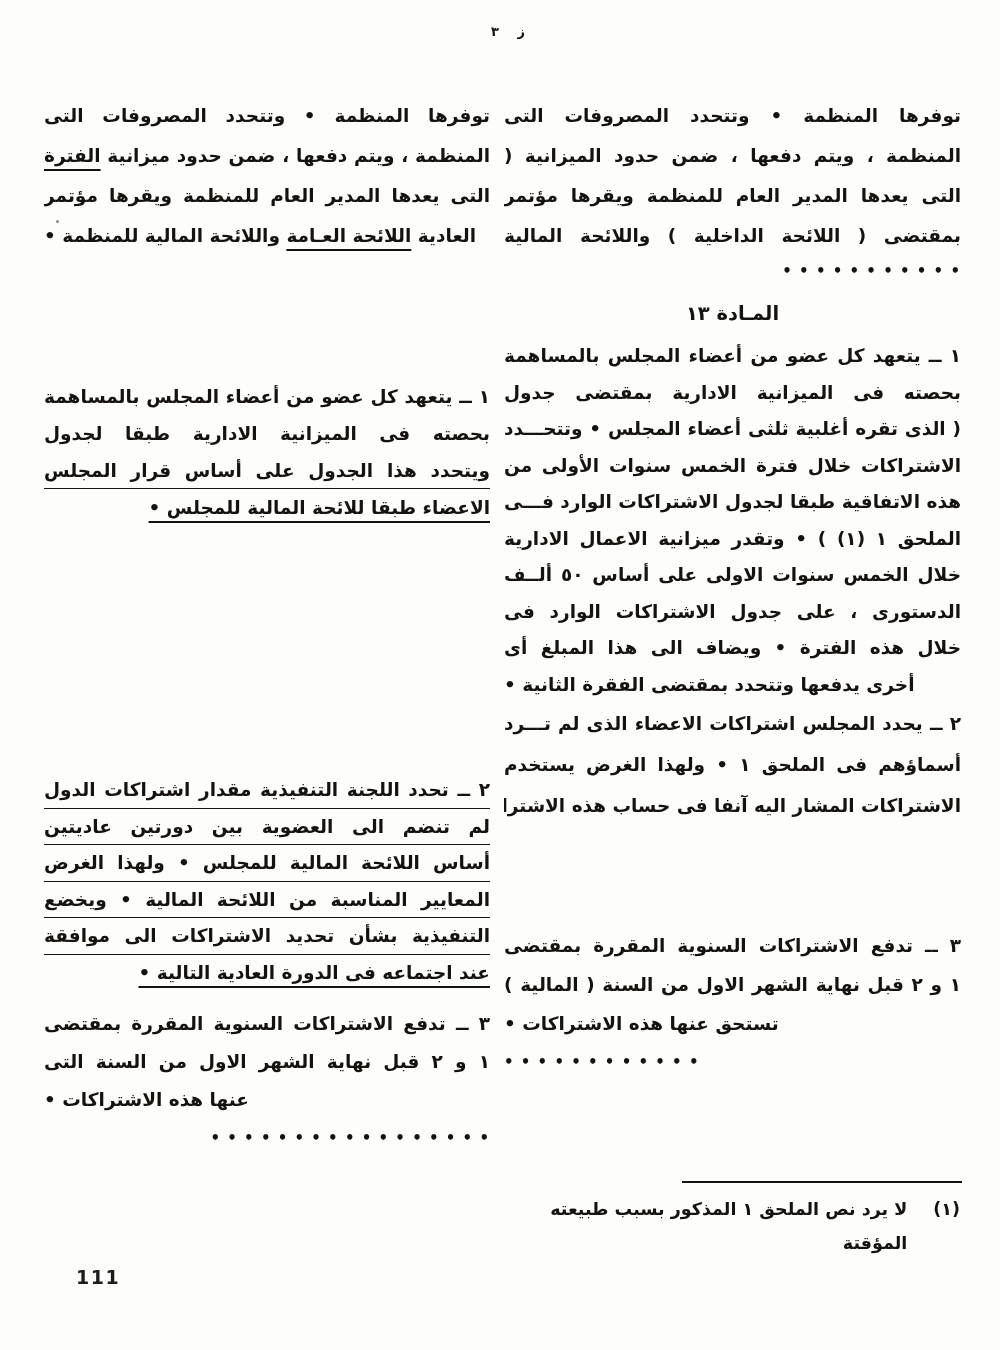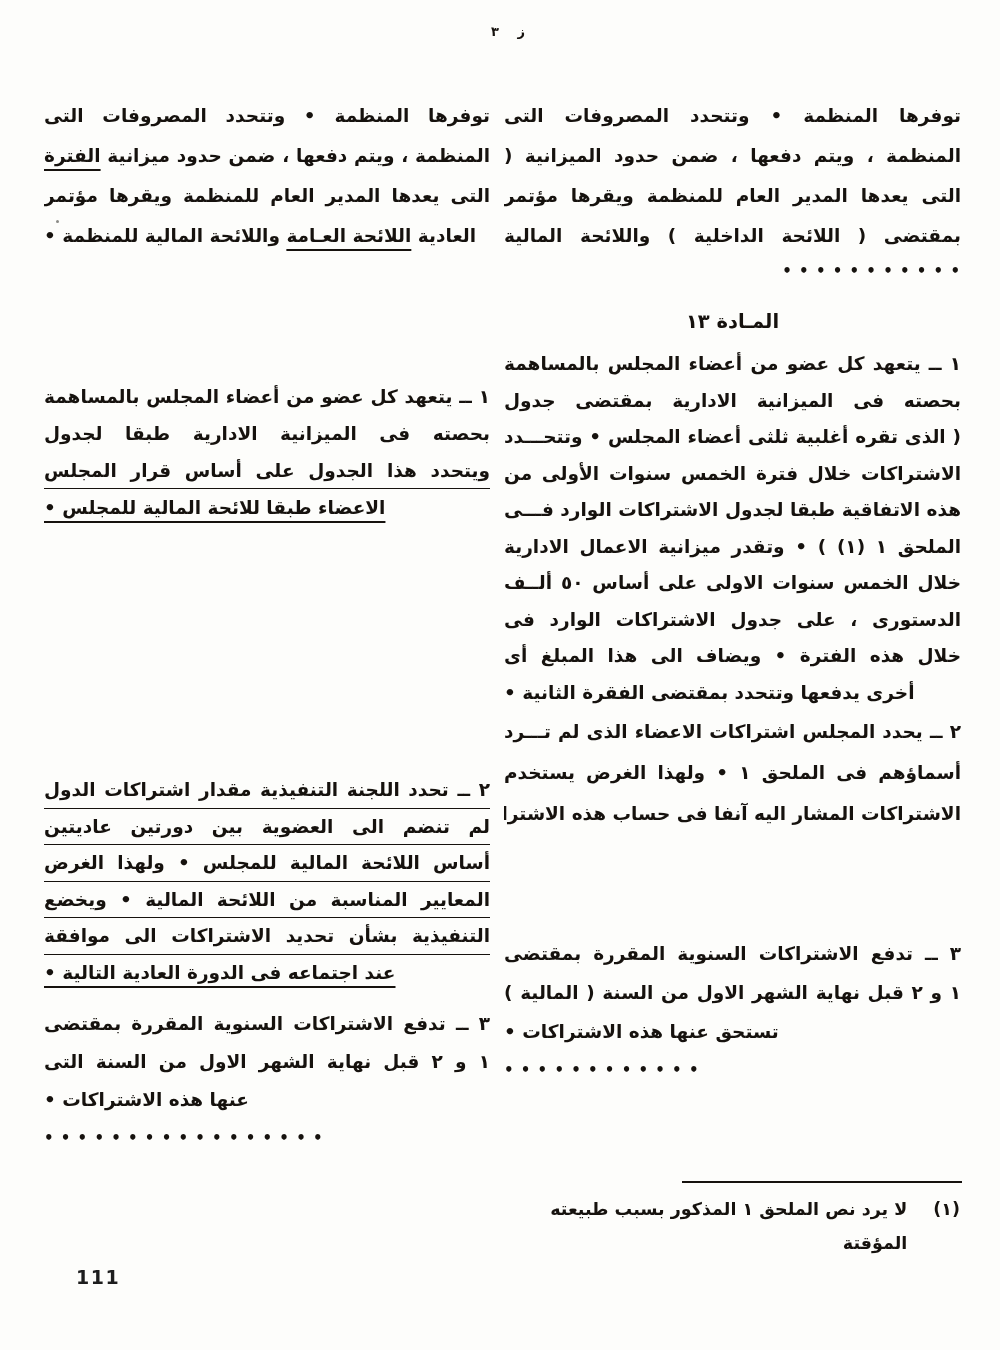--- a/index.html
+++ b/index.html
@@ -16,25 +16,25 @@
   }
   .col{ position:absolute; direction:rtl; font-weight:700; }
   .col-right{ top:96px; right:39px;  width:457px; }
   .col-left { top:96px; left:44px;   width:446px; }
   .ln{
     height:40px; line-height:40px; font-size:18.5px;
     text-align:right; overflow:hidden; white-space:nowrap;
   }
   .j{ text-align:justify; text-align-last:justify; white-space:normal; }
   .l{ text-align:left; }
-  .c{ text-align:left; }
+  .c{ text-align:right; }
   .dots{ font-size:15px; height:30px; line-height:30px; letter-spacing:1px; }
   .u{ text-decoration:underline; text-decoration-thickness:1.8px; text-underline-offset:7px; }
   .ul-full{ border-bottom:1.8px solid #16120e; }
-  .heading{ margin-top:16px; text-align:center; }
+  .heading{ margin-top:8px; text-align:center; }
   .h-ln{ height:40px; line-height:40px; font-size:19.5px; overflow:hidden; }
   .rc-para1{ margin-top:4px; }
   .rc-para1 .ln{ height:36.5px; line-height:36.5px; }
   .rc-para2 .ln{ height:41px; line-height:41px; }
   .rc-para3{ margin-top:100px; }
   .rc-para3 .ln{ height:39px; line-height:39px; }
   .lc-para1{ margin-top:122px; }
   .lc-para1 .ln{ height:37px; line-height:37px; }
   .lc-para2{ margin-top:246px; }
   .lc-para2 .ln{ height:36.5px; line-height:36.5px; }

